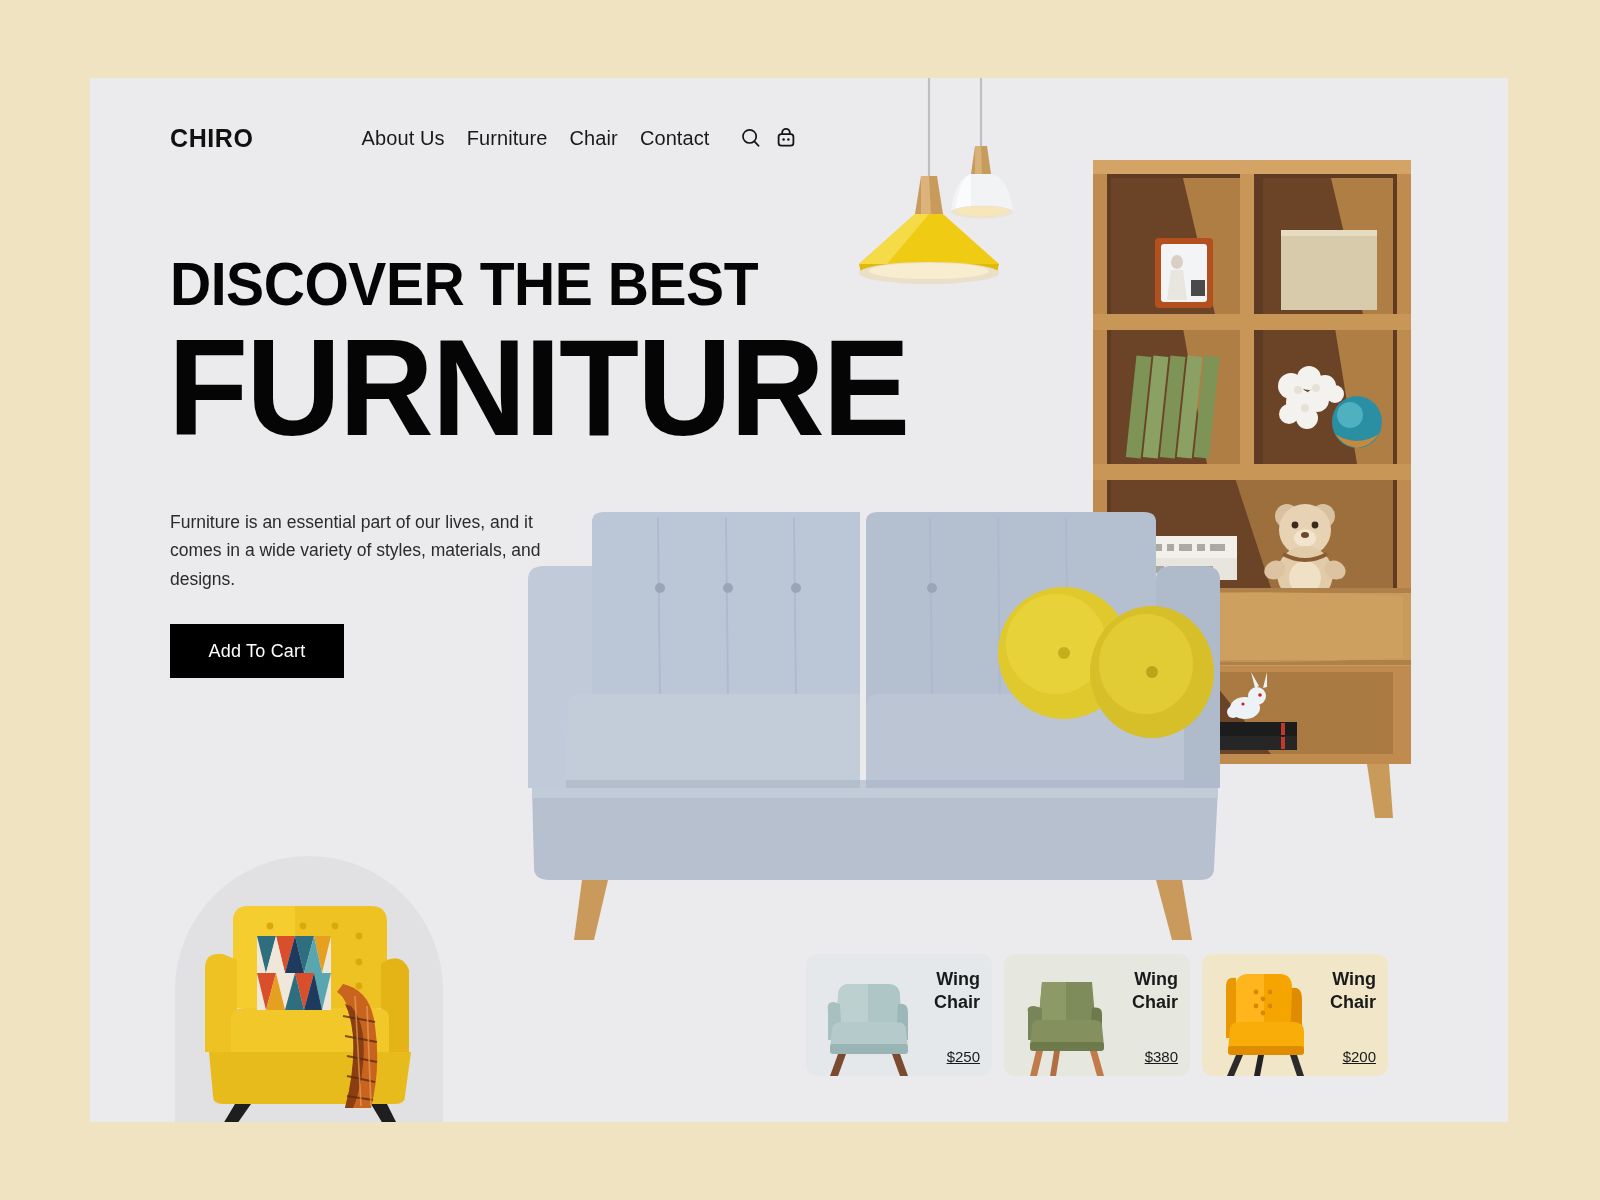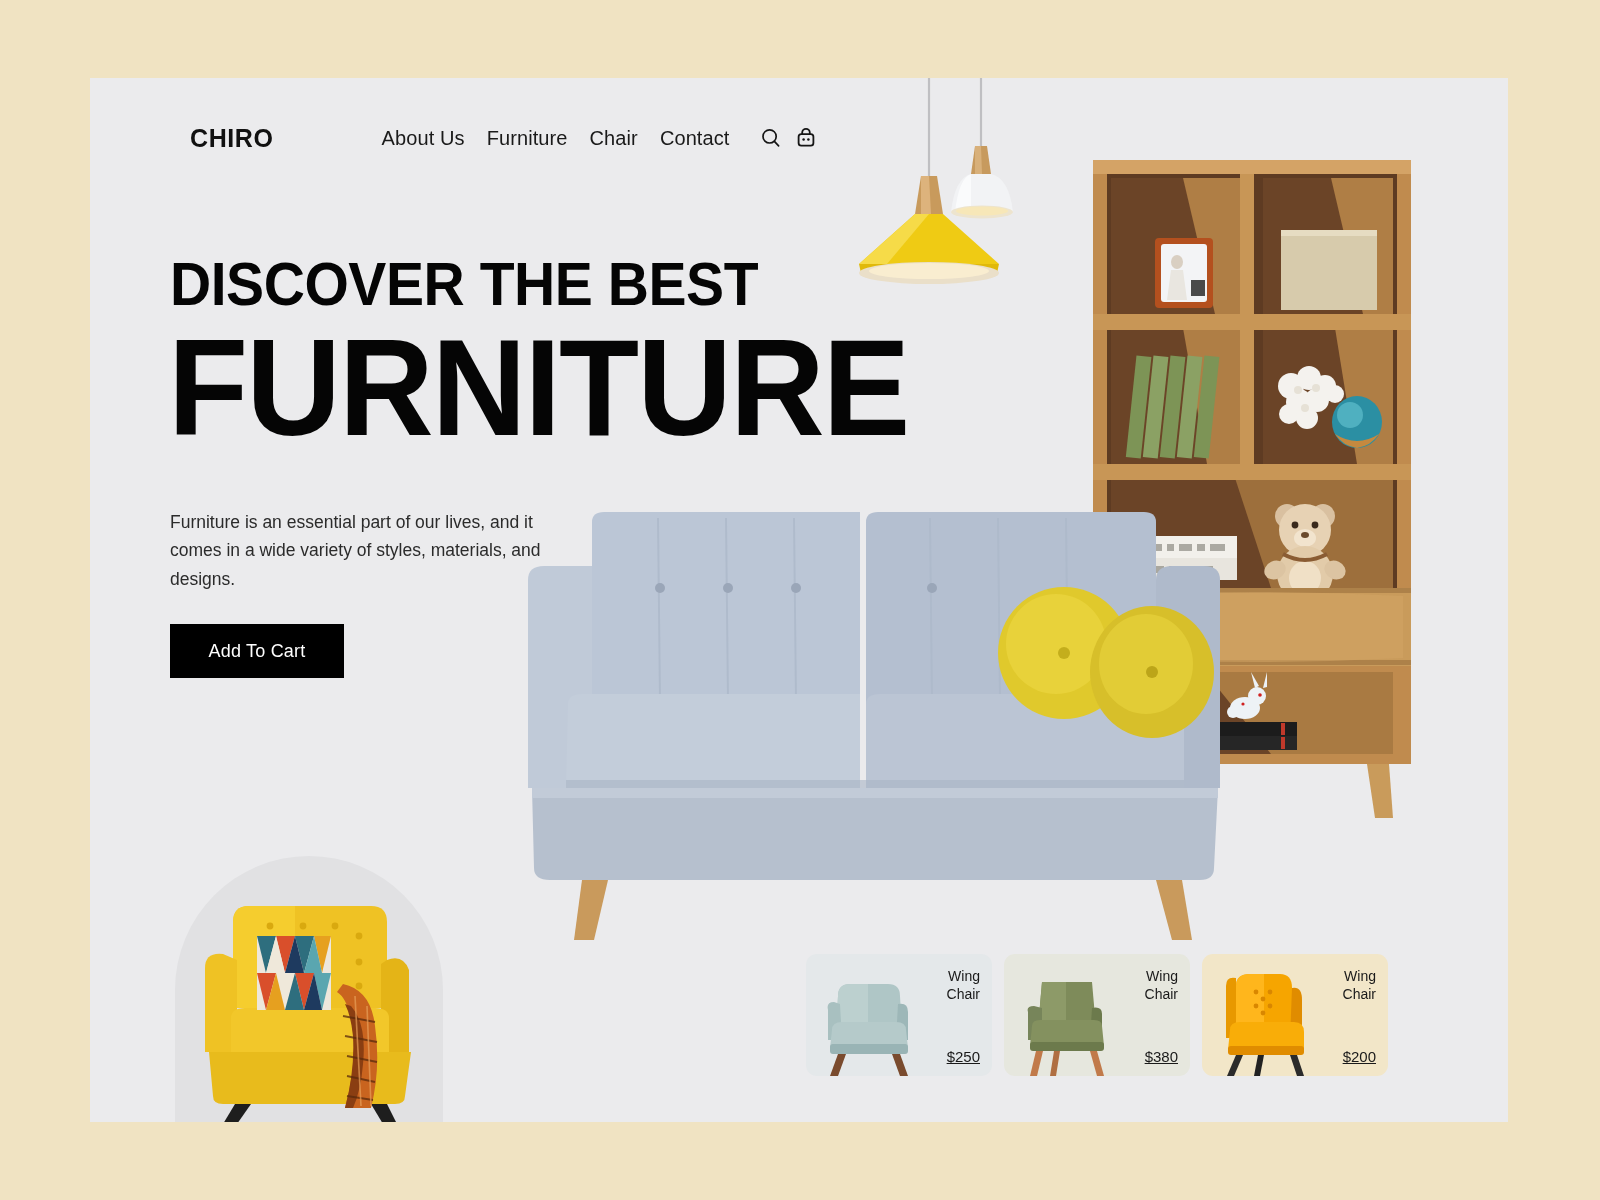--- a/index.html
+++ b/index.html
@@ -18,21 +18,21 @@
     left:90px; top:78px;
     width:1418px; height:1044px;
     background:#EBEBED;
     overflow:hidden;
   }
 
   
   .nav {
     position:absolute; left:80px; top:40px;
     width:1258px; height:40px;
-    display:flex; align-items:center;margin-left:20px;
+    display:flex; align-items:center;
   }
   .logo {
     font-size:25px; font-weight:bold; letter-spacing:0.6px;
     color:#111; font-family:"Liberation Sans", sans-serif;
   }
   .nav-links { display:flex; gap:22px; margin-left:108px; }
   .nav-link {
     font-size:20px; color:#1a1a1a; letter-spacing:0.1px;
     cursor:pointer; white-space:nowrap;
   }
@@ -100,21 +100,21 @@
   
   .cards { position:absolute; left:716px; top:876px; display:flex; gap:12px; }
   .pcard {
     position:relative; width:186px; height:122px;
     border-radius:11px; overflow:hidden;
     display:flex; cursor:pointer;
   }
   .pcard .thumb { position:absolute; left:6px; bottom:0; width:112px; height:116px; }
   .pcard .pname {
     position:absolute; right:12px; top:14px;
-    text-align:right; font-size:14px; line-height:1.25; color:#1a1a1a;
+    text-align:right; font-size:18px; line-height:1.25; color:#1a1a1a;font-weight:bold;
   }
   .pcard .pprice {
     position:absolute; right:12px; bottom:11px;
     font-size:15px; color:#1a1a1a;text-decoration:underline;
   }
 </style>
 </head>
 <body>
 
 <div class="page">

